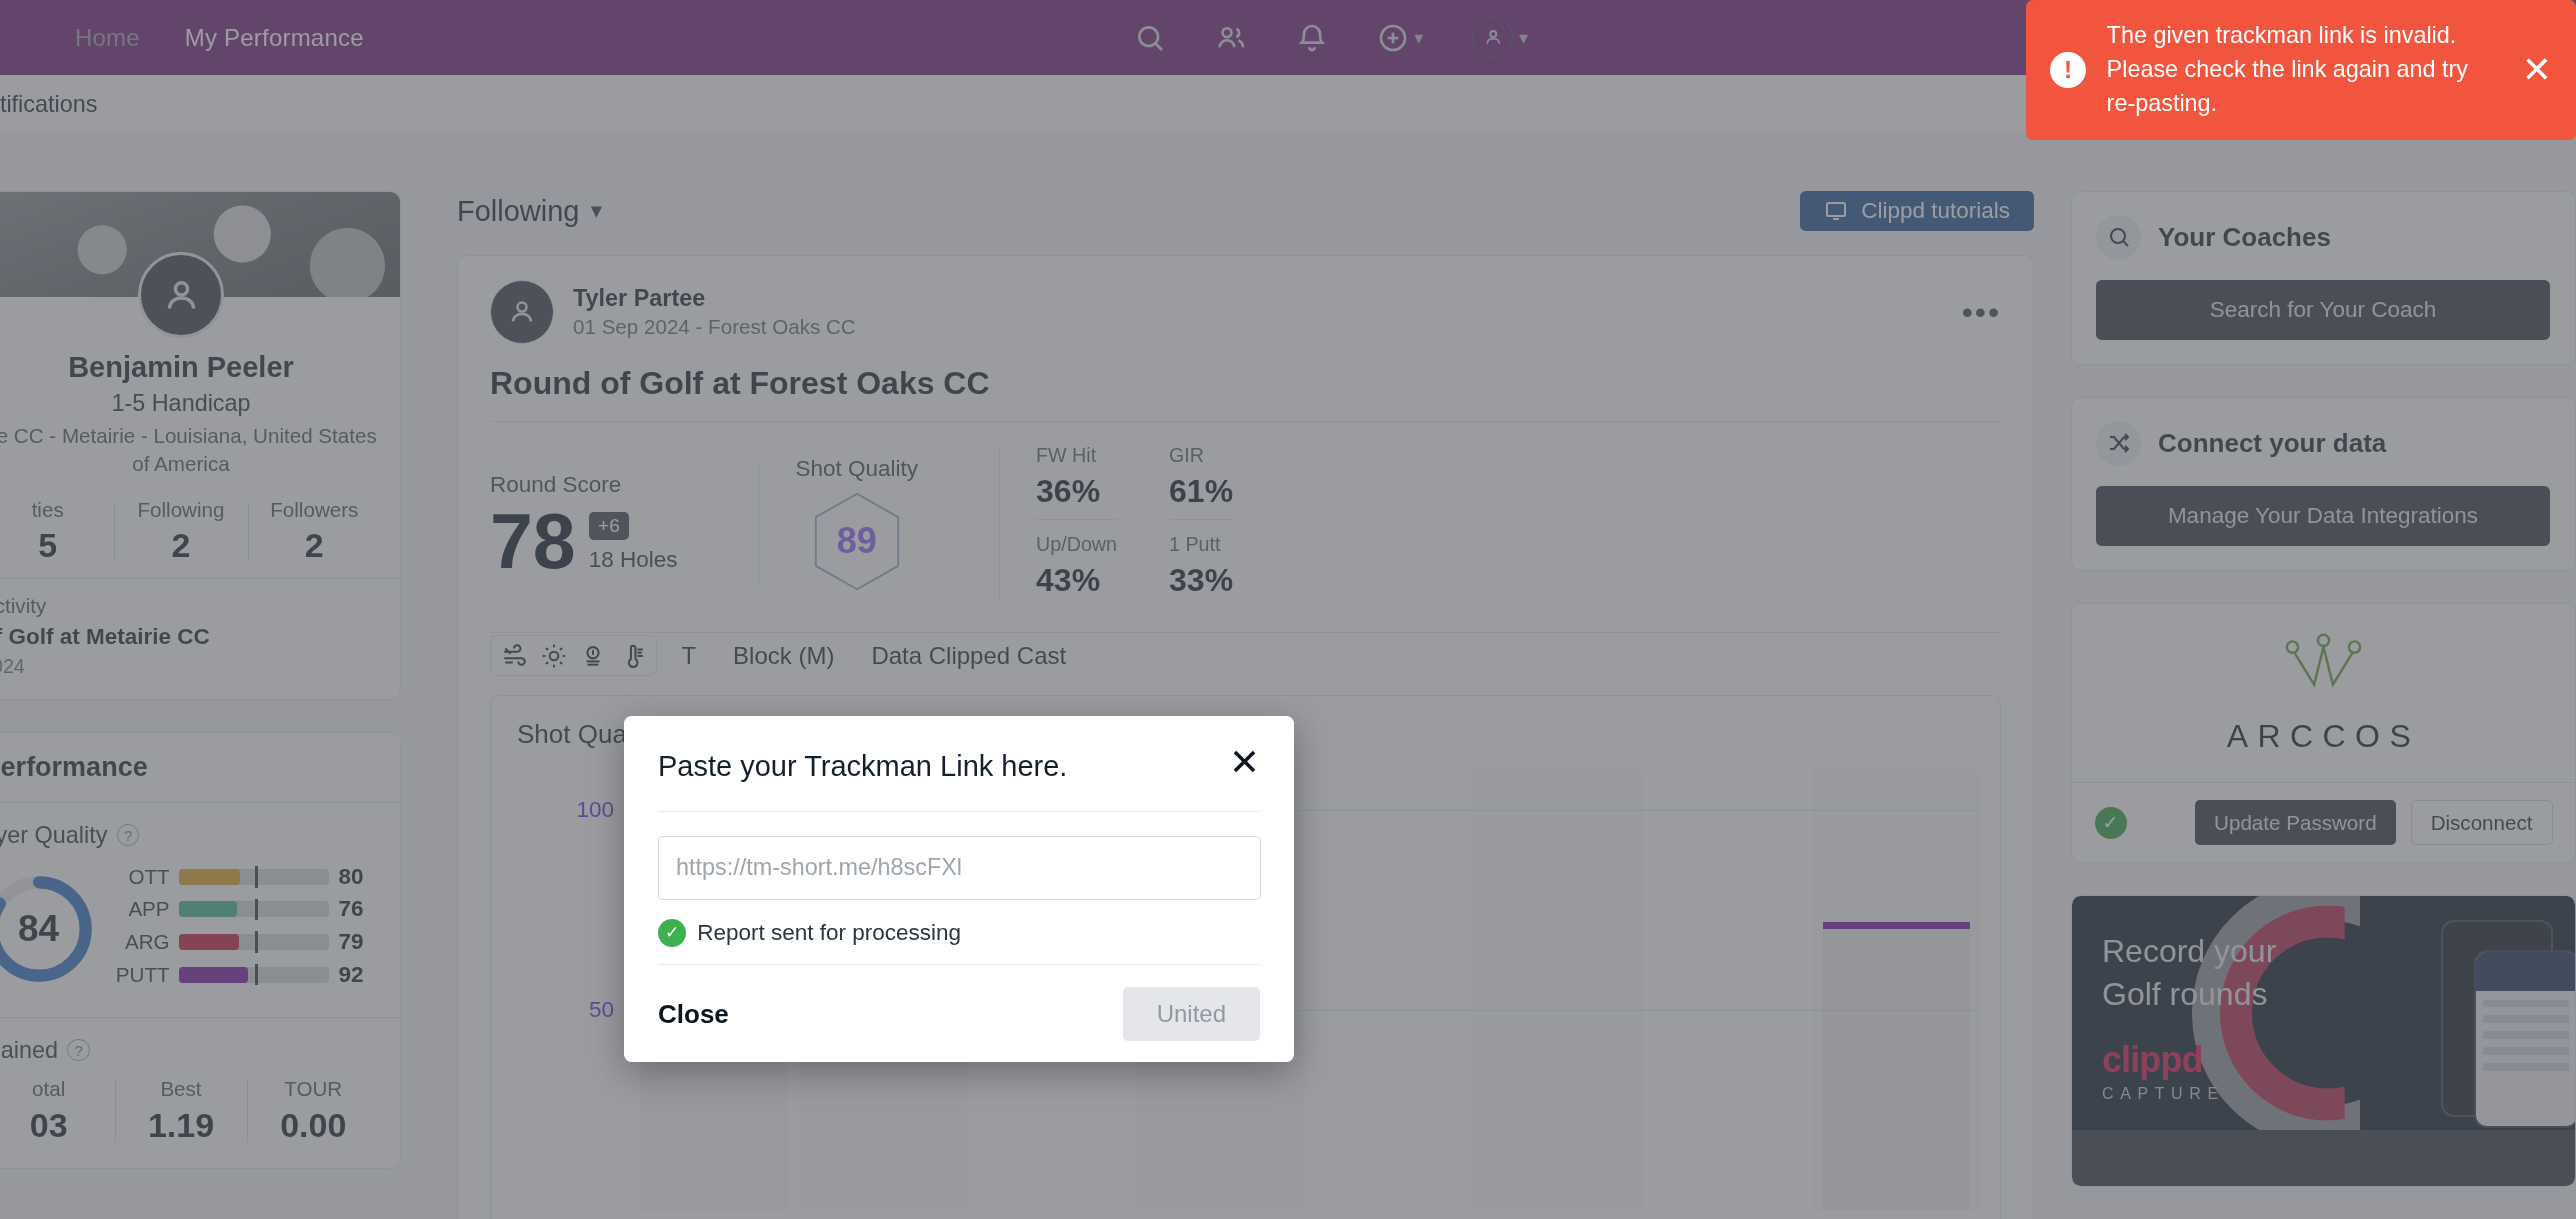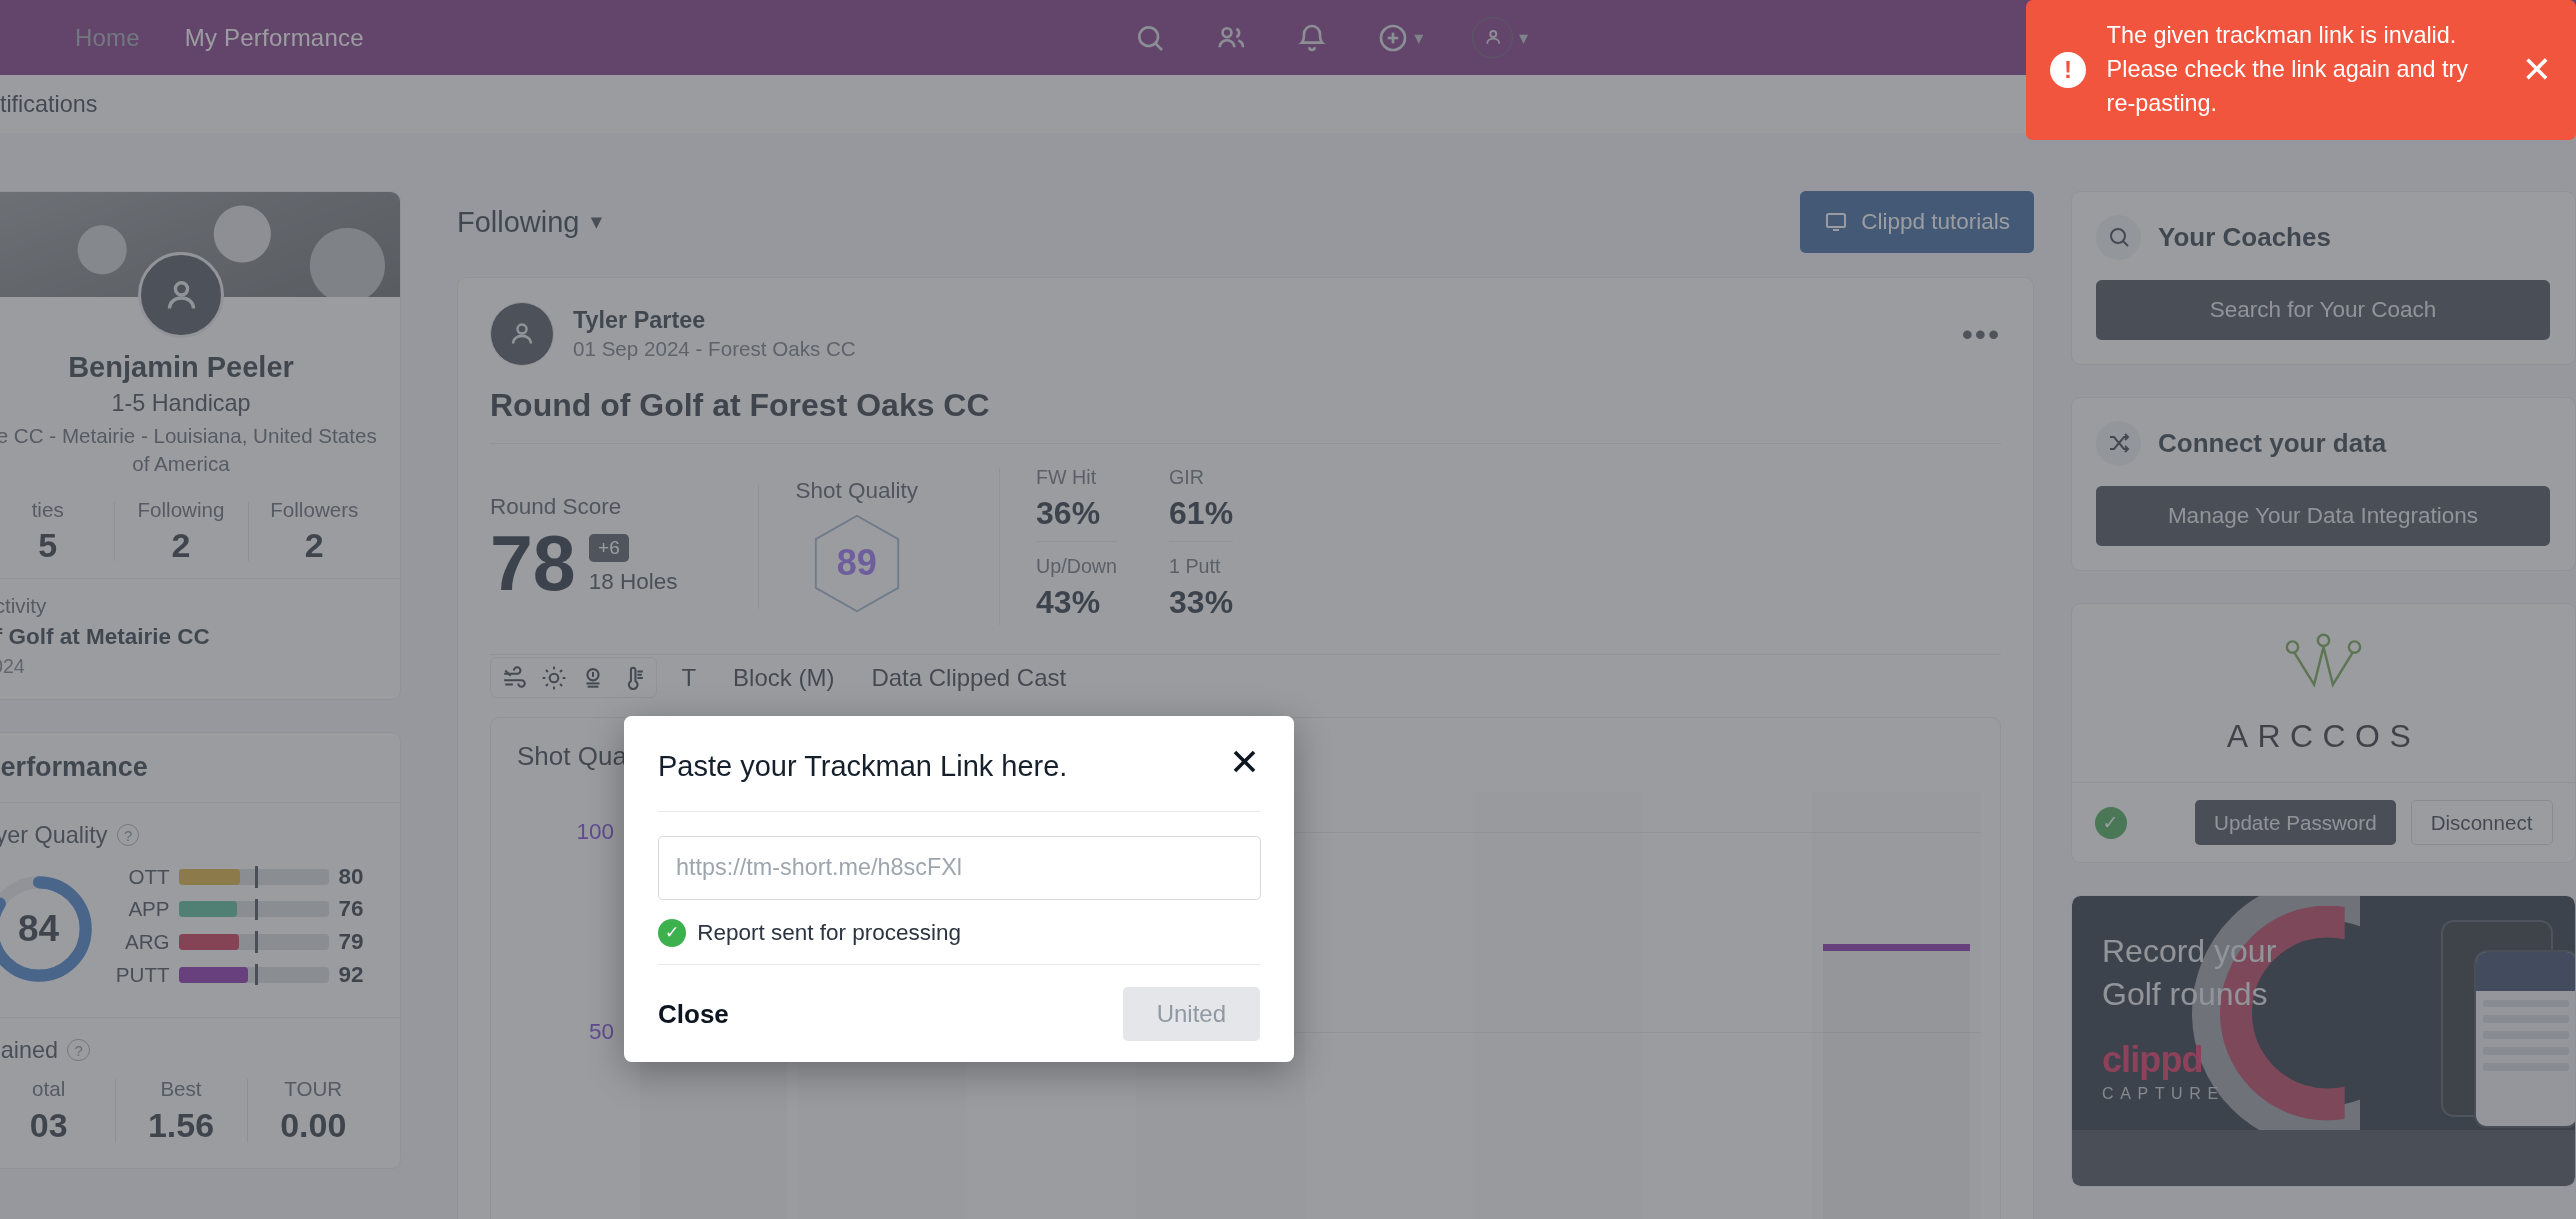--- a/index.html
+++ b/index.html
@@ -123,21 +123,21 @@
   }
   .sg-lbl { font-size: 20.6px; color: #4c5560; }
   .sg-val { font-size: 34px; font-weight: 700; color: #101a26; margin-top: 5.6px; }
 
   
   .mid-head { display: flex; align-items: center; margin-bottom: 24px; }
   .following { display: flex; align-items: center; gap: 11.2px; cursor: pointer; }
   .following-t { font-size: 29px; color: #16202c; }
   .tut-btn {
     margin-left: auto; background: #1b4f91; color: #fff; border: none; border-radius: 5.6px;
-    height: 62px; padding: 0 24px; display: flex; align-items: center; gap: 13px;
+    height: 40px; padding: 0 24px; display: flex; align-items: center; gap: 13px;
     font-size: 22.5px; cursor: pointer;
   }
   .feed-card { overflow: hidden; }
   .feed-top { display: flex; align-items: center; padding: 24px 32px 0; gap: 19px; }
   .feed-av {
     width: 64px; height: 64px; border-radius: 50%; background: #323b47;
     display: flex; align-items: center; justify-content: center; color: #e6e8ea;
     border: 1.9px solid #e9eaec;
   }
   .feed-author { font-size: 23.4px; font-weight: 700; color: #16202c; }
@@ -457,21 +457,21 @@
               <div class="perf-sec-t">Gained</div>
               <div class="qmark">?</div>
             </div>
             <div class="sg-grid">
               <div class="sg-c">
                 <div class="sg-lbl">otal</div>
                 <div class="sg-val">03</div>
               </div>
               <div class="sg-c">
                 <div class="sg-lbl">Best</div>
-                <div class="sg-val">1.56</div>
+                <div class="sg-val">1.19</div>
               </div>
               <div class="sg-c">
                 <div class="sg-lbl">TOUR</div>
                 <div class="sg-val">0.00</div>
               </div>
             </div>
           </div>
         </div>
       </div>
 

